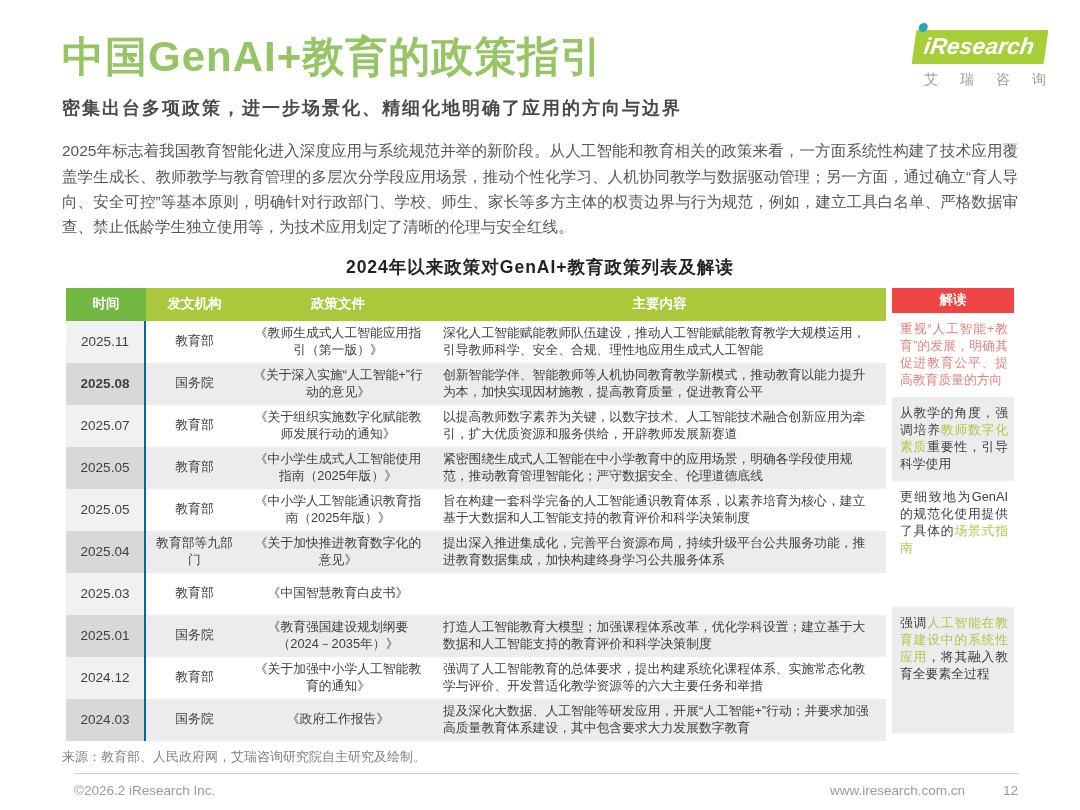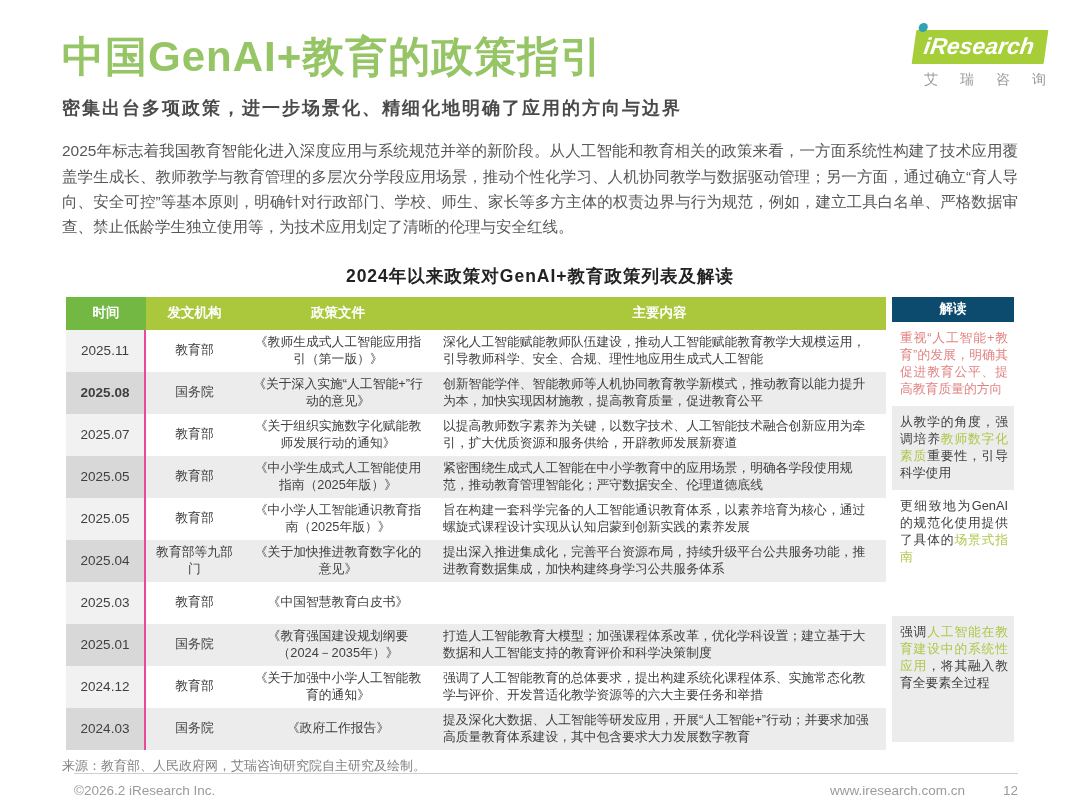--- a/index.html
+++ b/index.html
@@ -32,46 +32,46 @@
     margin-top:7px;color:#9a9a9a;font-size:14px;letter-spacing:22px;
     padding-left:10px;white-space:nowrap;
   }
   
   .intro{
     margin:18px 62px 0 62px;color:#575757;font-size:15.5px;line-height:1.64;
     text-align:justify;
   }
   
   .tbl-title{
-    margin-top:24px;text-align:center;color:#222222;font-size:17.5px;font-weight:700;
+    margin-top:15px;text-align:center;color:#222222;font-size:17.5px;font-weight:700;
     letter-spacing:1px;
   }
   .tbl-wrap{width:948px;margin:9px auto 0 auto;display:flex;gap:6px;}
   .tbl-main{width:820px;}
   .thead,.trow{display:grid;grid-template-columns:80px 97px 190px 453px;}
   .thead{height:33px;text-align:center;}
   .th{
     color:#ffffff;font-size:13.5px;font-weight:700;
     display:flex;align-items:center;justify-content:center;background:#abc83d;
   }
   .th.time{background:#72b843;}
   .trow{height:42px;}
   .c{
     display:flex;align-items:center;justify-content:center;text-align:center;
     color:#3f3f3f;font-size:12.8px;line-height:1.32;padding:2px 6px;box-sizing:border-box;
   }
-  .c.date{background:#f1f1f1;border-right:2px solid #ec4899;font-size:13.5px;}
+  .c.date{background:#f1f1f1;border-right:2px solid #0369a1;font-size:13.5px;}
   .c.content{justify-content:flex-start;text-align:left;padding:2px 10px;}
   .trow.dark .c{background:#ececec;}
   .trow.dark .c.date{background:#d8d8d8;}
   .trow.bold .c.date{font-weight:700;}
   
   .interp-col{width:122px;}
   .ihead{
-    height:25px;background:#0c4a6e;color:#ffffff;font-size:13.5px;font-weight:700;
+    height:25px;background:#ef4444;color:#ffffff;font-size:13.5px;font-weight:700;
     display:flex;align-items:center;justify-content:center;
   }
   .iblock{
     box-sizing:border-box;padding:7px 6px 4px 8px;font-size:12.8px;line-height:1.33;
     color:#3f3f3f;text-align:justify;overflow:hidden;
   }
   .iblock.h2{height:84px;}
   .iblock.h1{height:42px;padding:0;}
   .iblock.h3{height:126px;}
   .iblock.shaded{background:#ececec;}
@@ -149,21 +149,21 @@
         <div class="c date">2025.05</div>
         <div class="c">教育部</div>
         <div class="c doc">《中小学生成式人工智能使用指南（2025年版）》</div>
         <div class="c content">紧密围绕生成式人工智能在中小学教育中的应用场景，明确各学段使用规范，推动教育管理智能化；严守数据安全、伦理道德底线</div>
       </div>
 
       <div class="trow light">
         <div class="c date">2025.05</div>
         <div class="c">教育部</div>
         <div class="c doc">《中小学人工智能通识教育指南（2025年版）》</div>
-        <div class="c content">旨在构建一套科学完备的人工智能通识教育体系，以素养培育为核心，通过螺旋式课程设计实现从认知启蒙到创新实践的素养发展</div>
+        <div class="c content">旨在构建一套科学完备的人工智能通识教育体系，以素养培育为核心，建立基于大数据和人工智能支持的教育评价和科学决策制度</div>
       </div>
 
       <div class="trow dark">
         <div class="c date">2025.04</div>
         <div class="c">教育部等九部门</div>
         <div class="c doc">《关于加快推进教育数字化的意见》</div>
         <div class="c content">提出深入推进集成化，完善平台资源布局，持续升级平台公共服务功能，推进教育数据集成，加快构建终身学习公共服务体系</div>
       </div>
 
       <div class="trow light">

